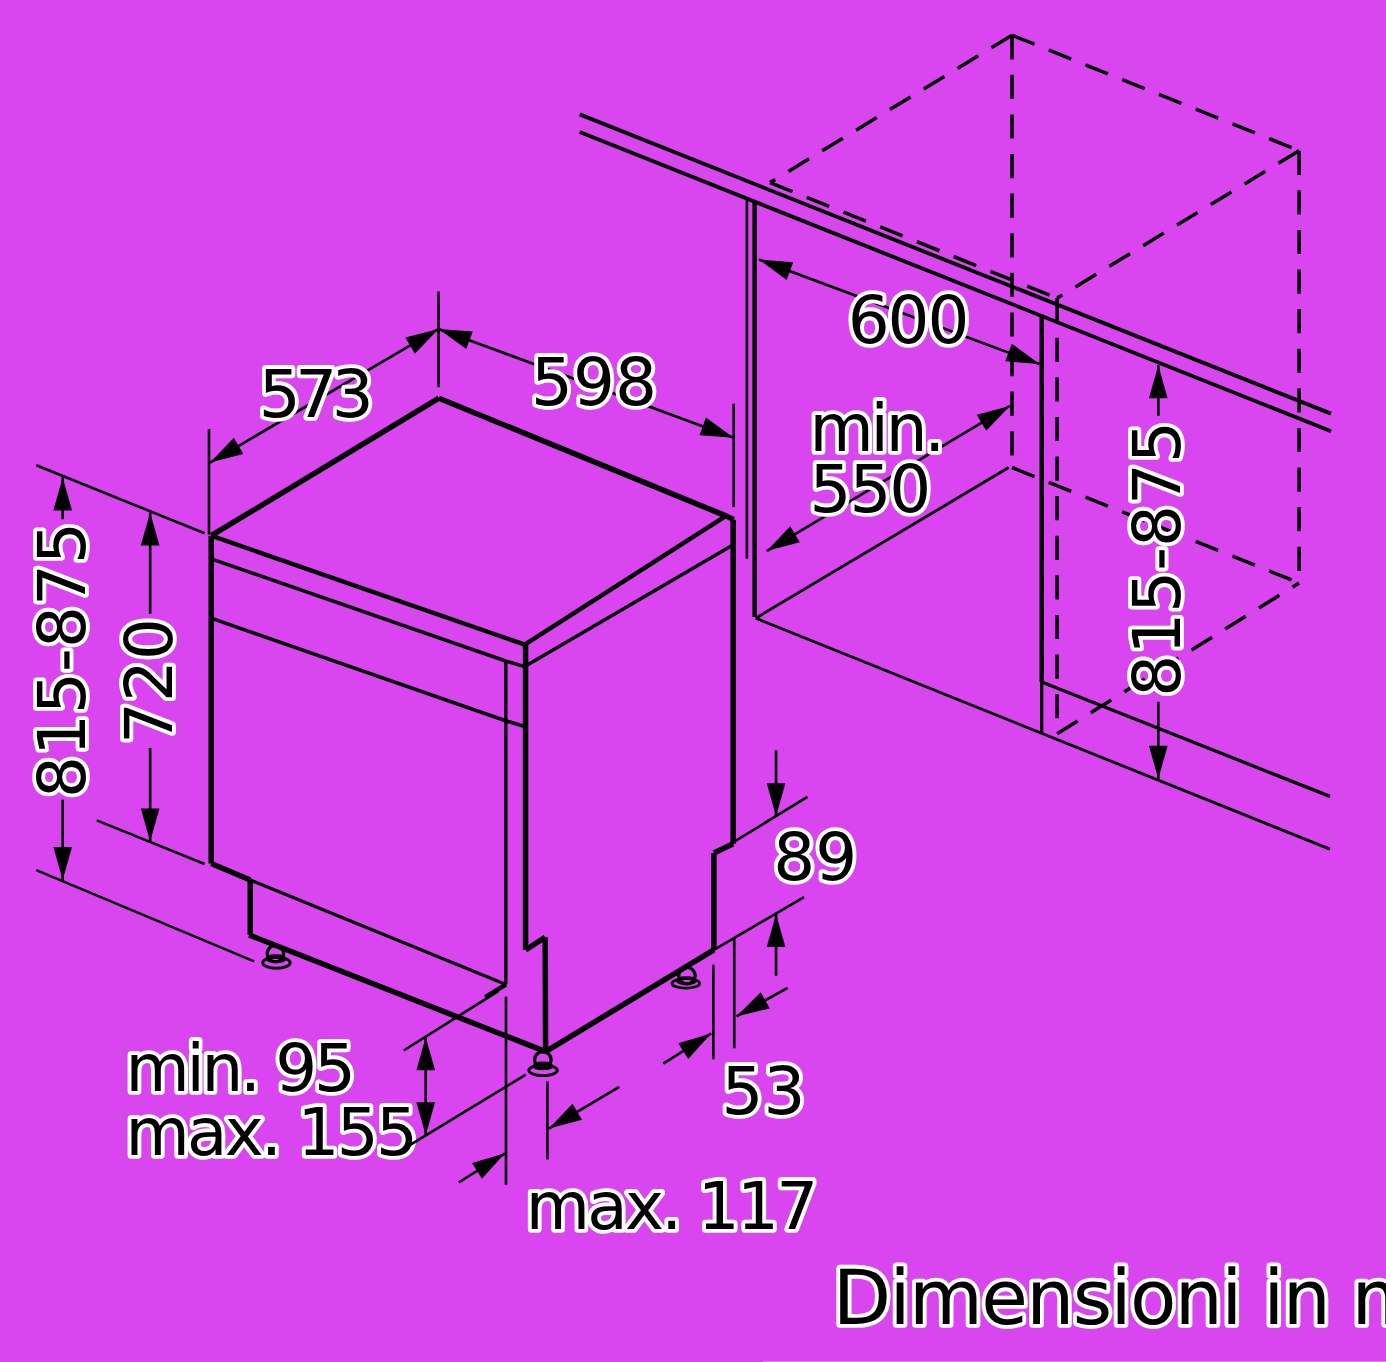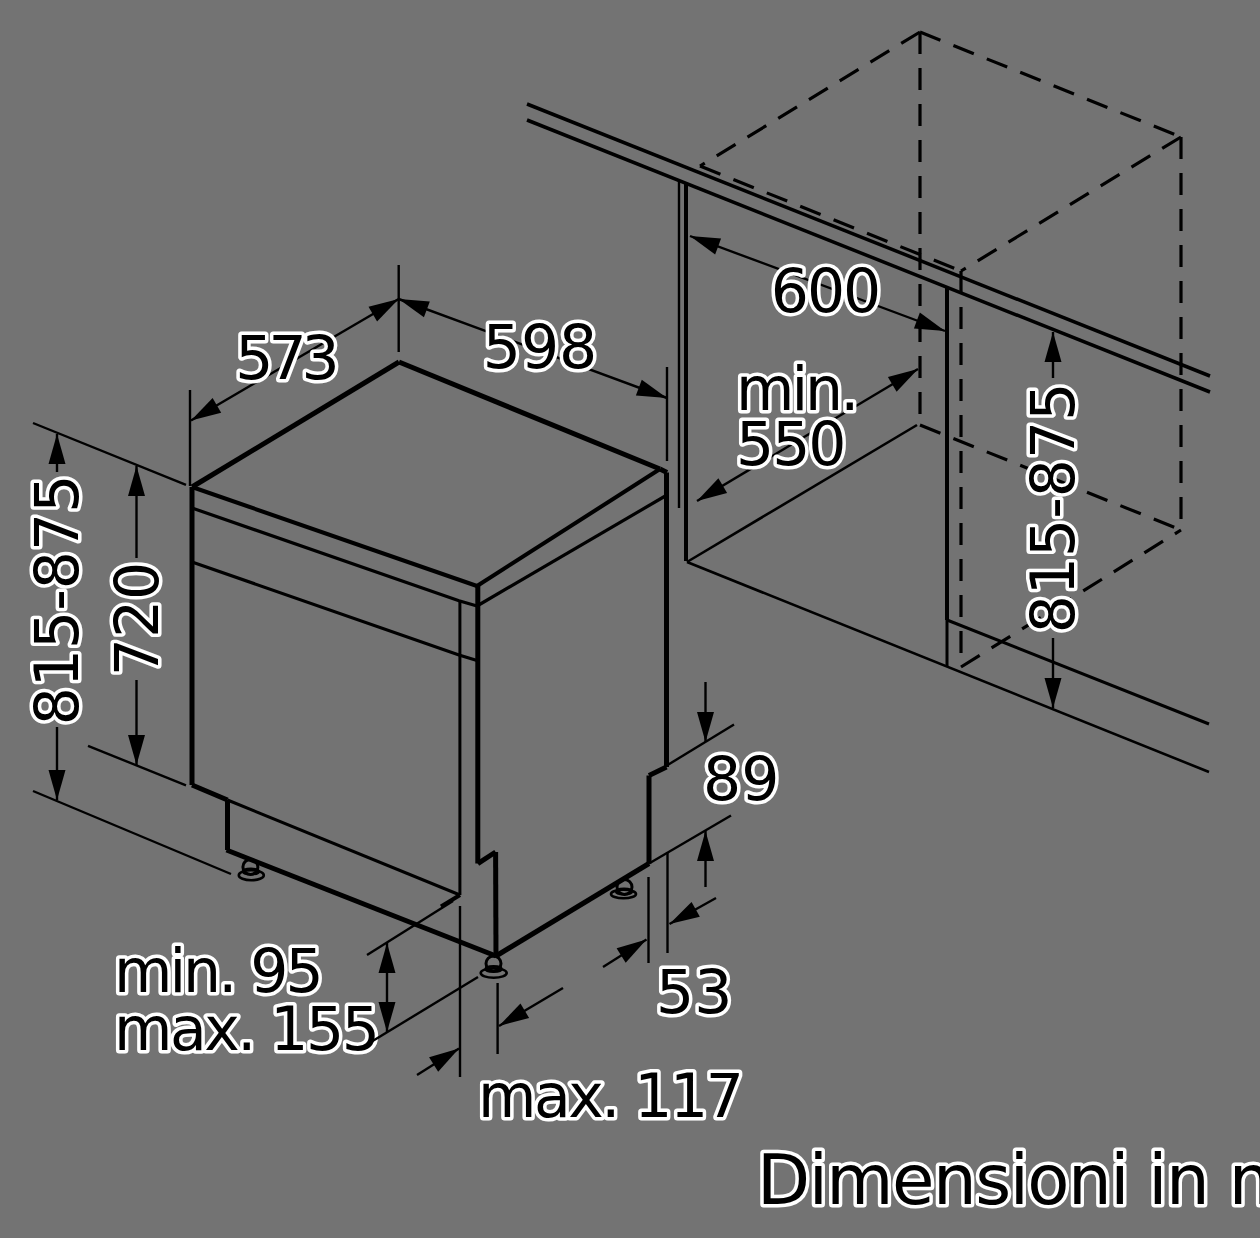--- a/index.html
+++ b/index.html
@@ -1,17 +1,17 @@
 <!DOCTYPE html>
 <html><head>
 <meta charset="utf-8">
 <style>
   html, body { margin: 0; padding: 0; }
   body { background: #ffffff; font-family: "DejaVu Sans", "Liberation Sans", sans-serif; }
-  .stage { position: relative; width: 1260px; height: 1238px; background: #737373; overflow: hidden; }
+  .stage { position: relative; width: 1260px; height: 1238px; background: #d946ef; overflow: hidden; }
   .stage svg { position: absolute; left: 0; top: 0; display: block; }
   svg text { fill: #000000; font-family: "DejaVu Sans", "Liberation Sans", sans-serif; paint-order: stroke; stroke: #ffffff; stroke-width: 7px; stroke-linejoin: round; }
   svg text.dim-label { font-size: 60px; }
   svg text.caption { font-size: 69px; }
   .ln { stroke: #000000; fill: none; stroke-linecap: butt; }
   .w5 { stroke-width: 5; }
   .w4 { stroke-width: 4; }
   .w35 { stroke-width: 3.5; }
   .w32 { stroke-width: 3.2; }
   .w3 { stroke-width: 3; }

